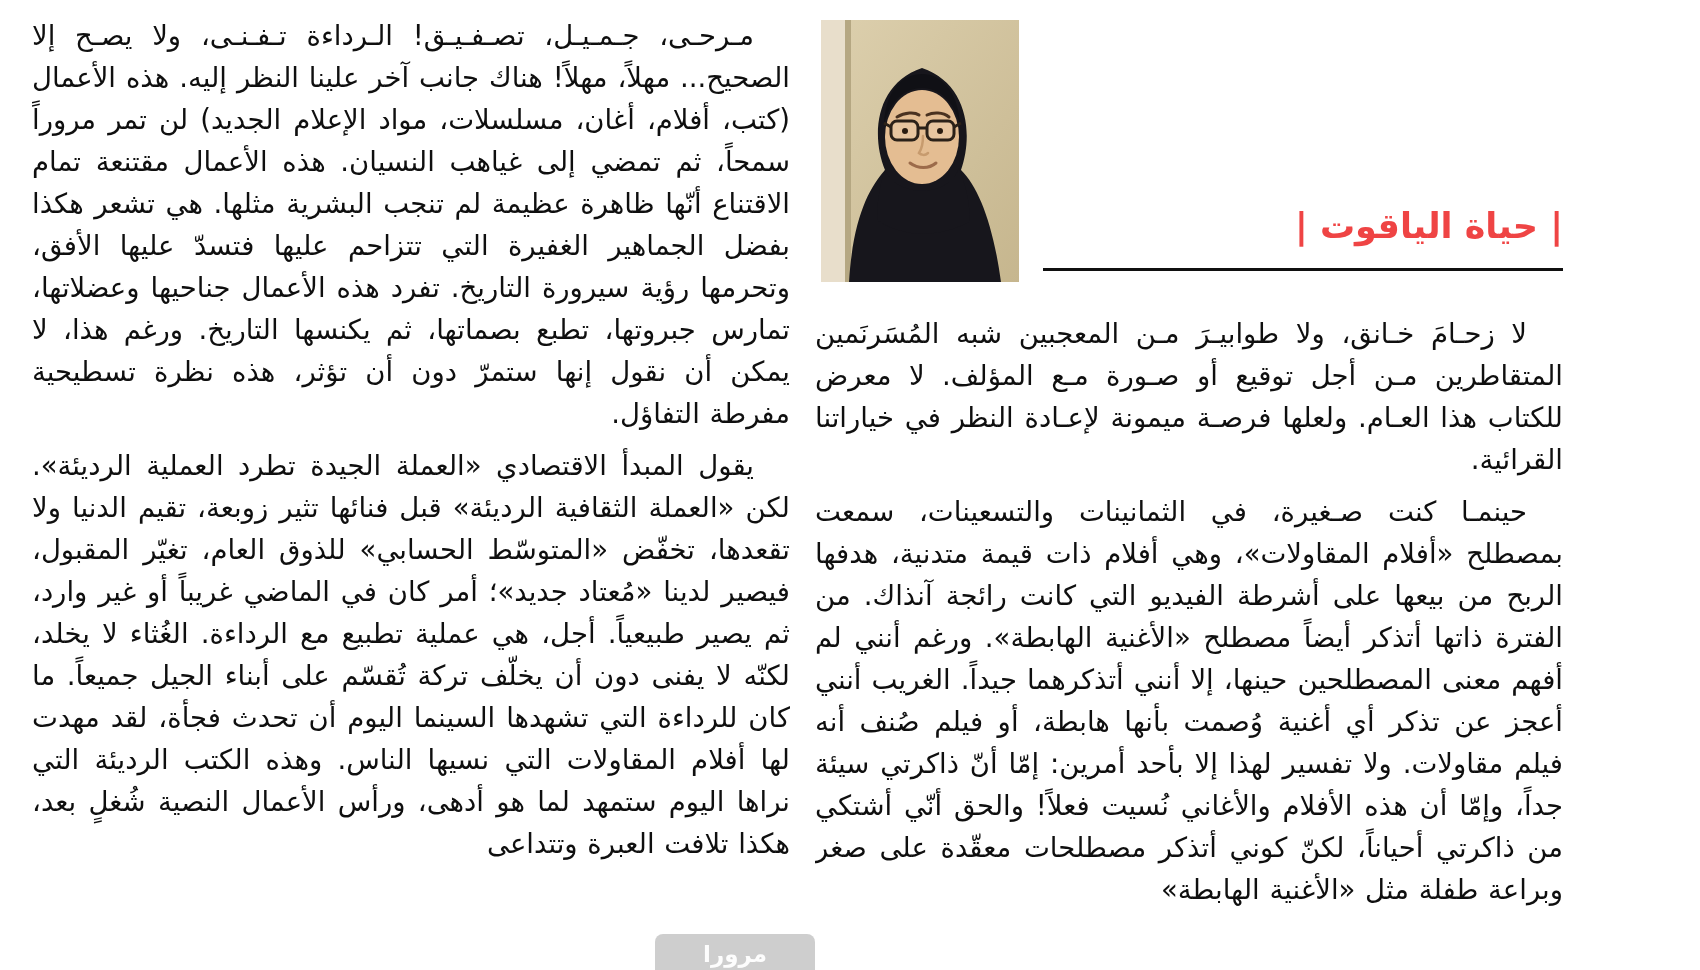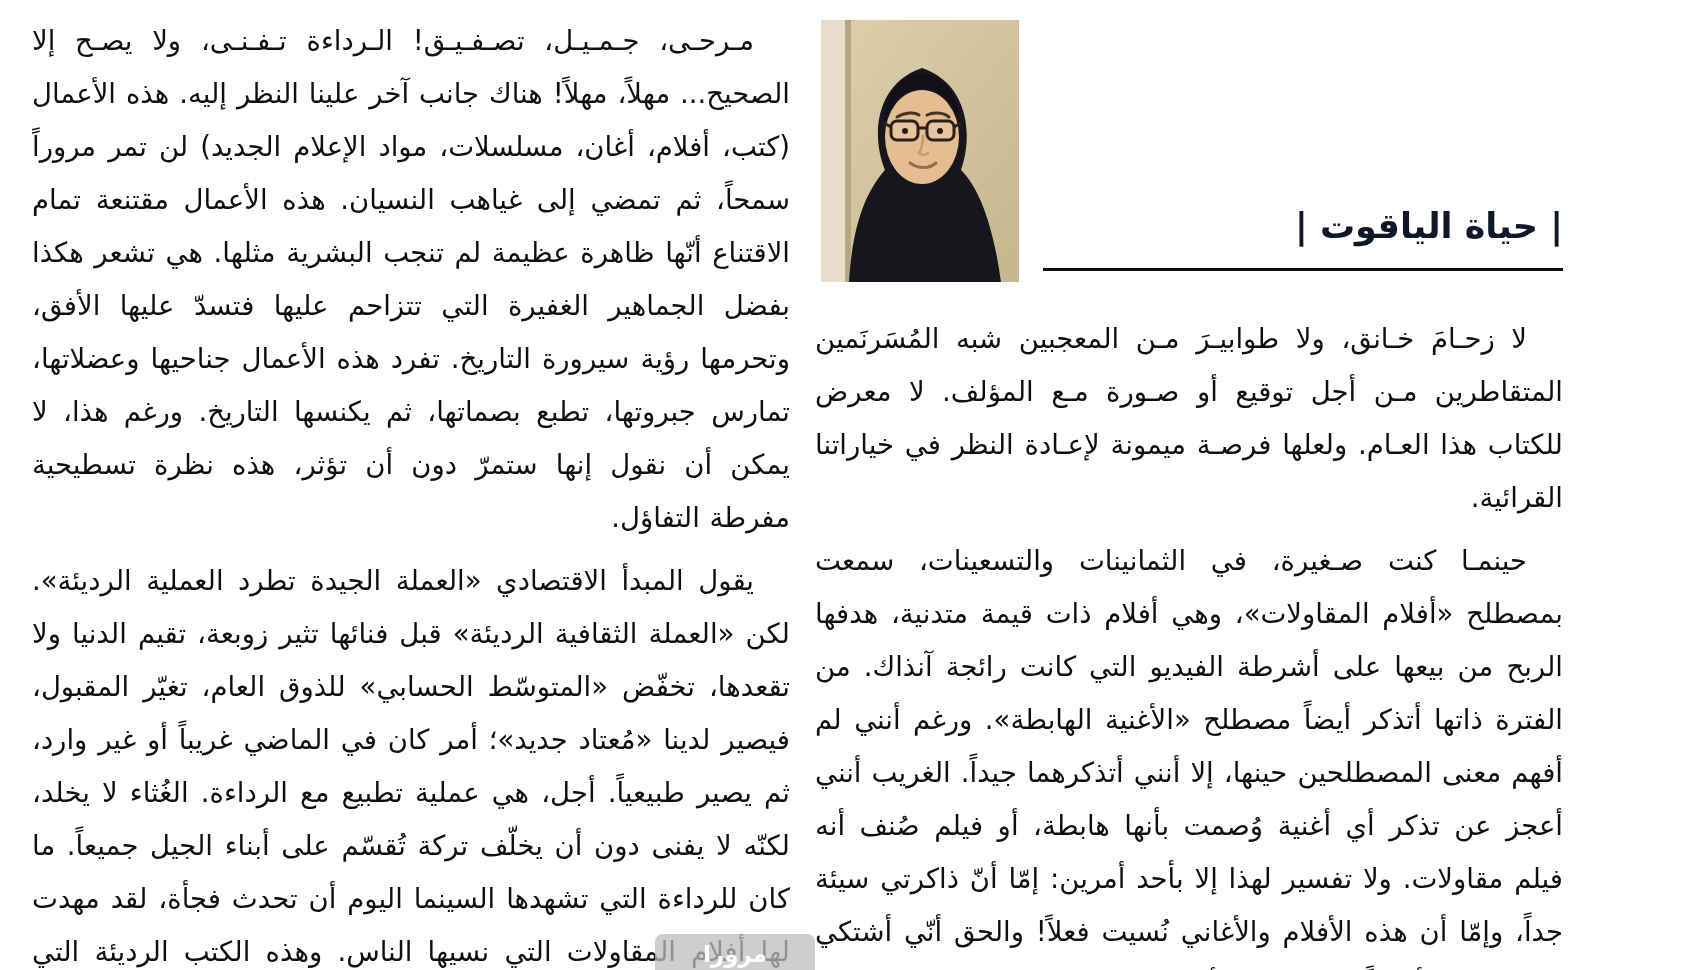--- a/index.html
+++ b/index.html
@@ -28,41 +28,41 @@
     overflow: hidden;
   }
   .col-right {
     left: 815px;
     width: 748px;
     height: 956px;
   }
   .article-text p {
     margin: 0 0 10px 0;
     font-size: 27.5px;
-    line-height: 53px;
+    line-height: 42px;
     text-align: justify;
     text-indent: 36px;
     letter-spacing: 0;
     word-spacing: 1px;
   }
   .photo-frame {
     position: absolute;
     top: 6px;
     left: 6px;
     width: 198px;
     height: 262px;
     overflow: hidden;
   }
   .byline {
     position: absolute;
     top: 192px;
     right: 0;
     font-size: 35px;
     font-weight: bold;
-    color: #0f172a;
+    color: #ef4444;
     white-space: nowrap;
   }
   .byline-divider {
     position: absolute;
     top: 254px;
     left: 228px;
     right: 0;
     height: 0;
     border: none;
     border-top: 3px solid #101010;

